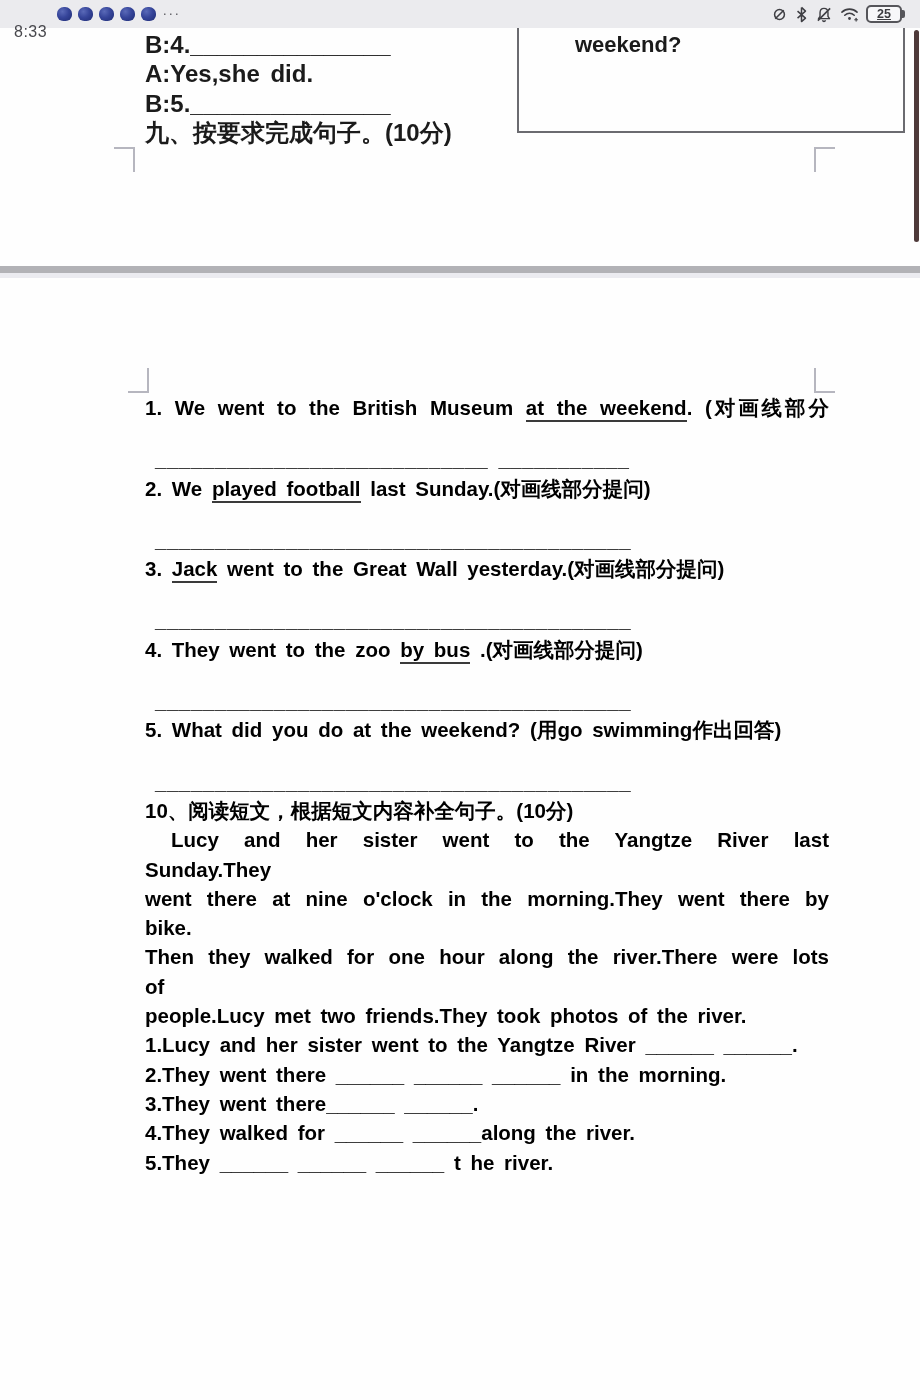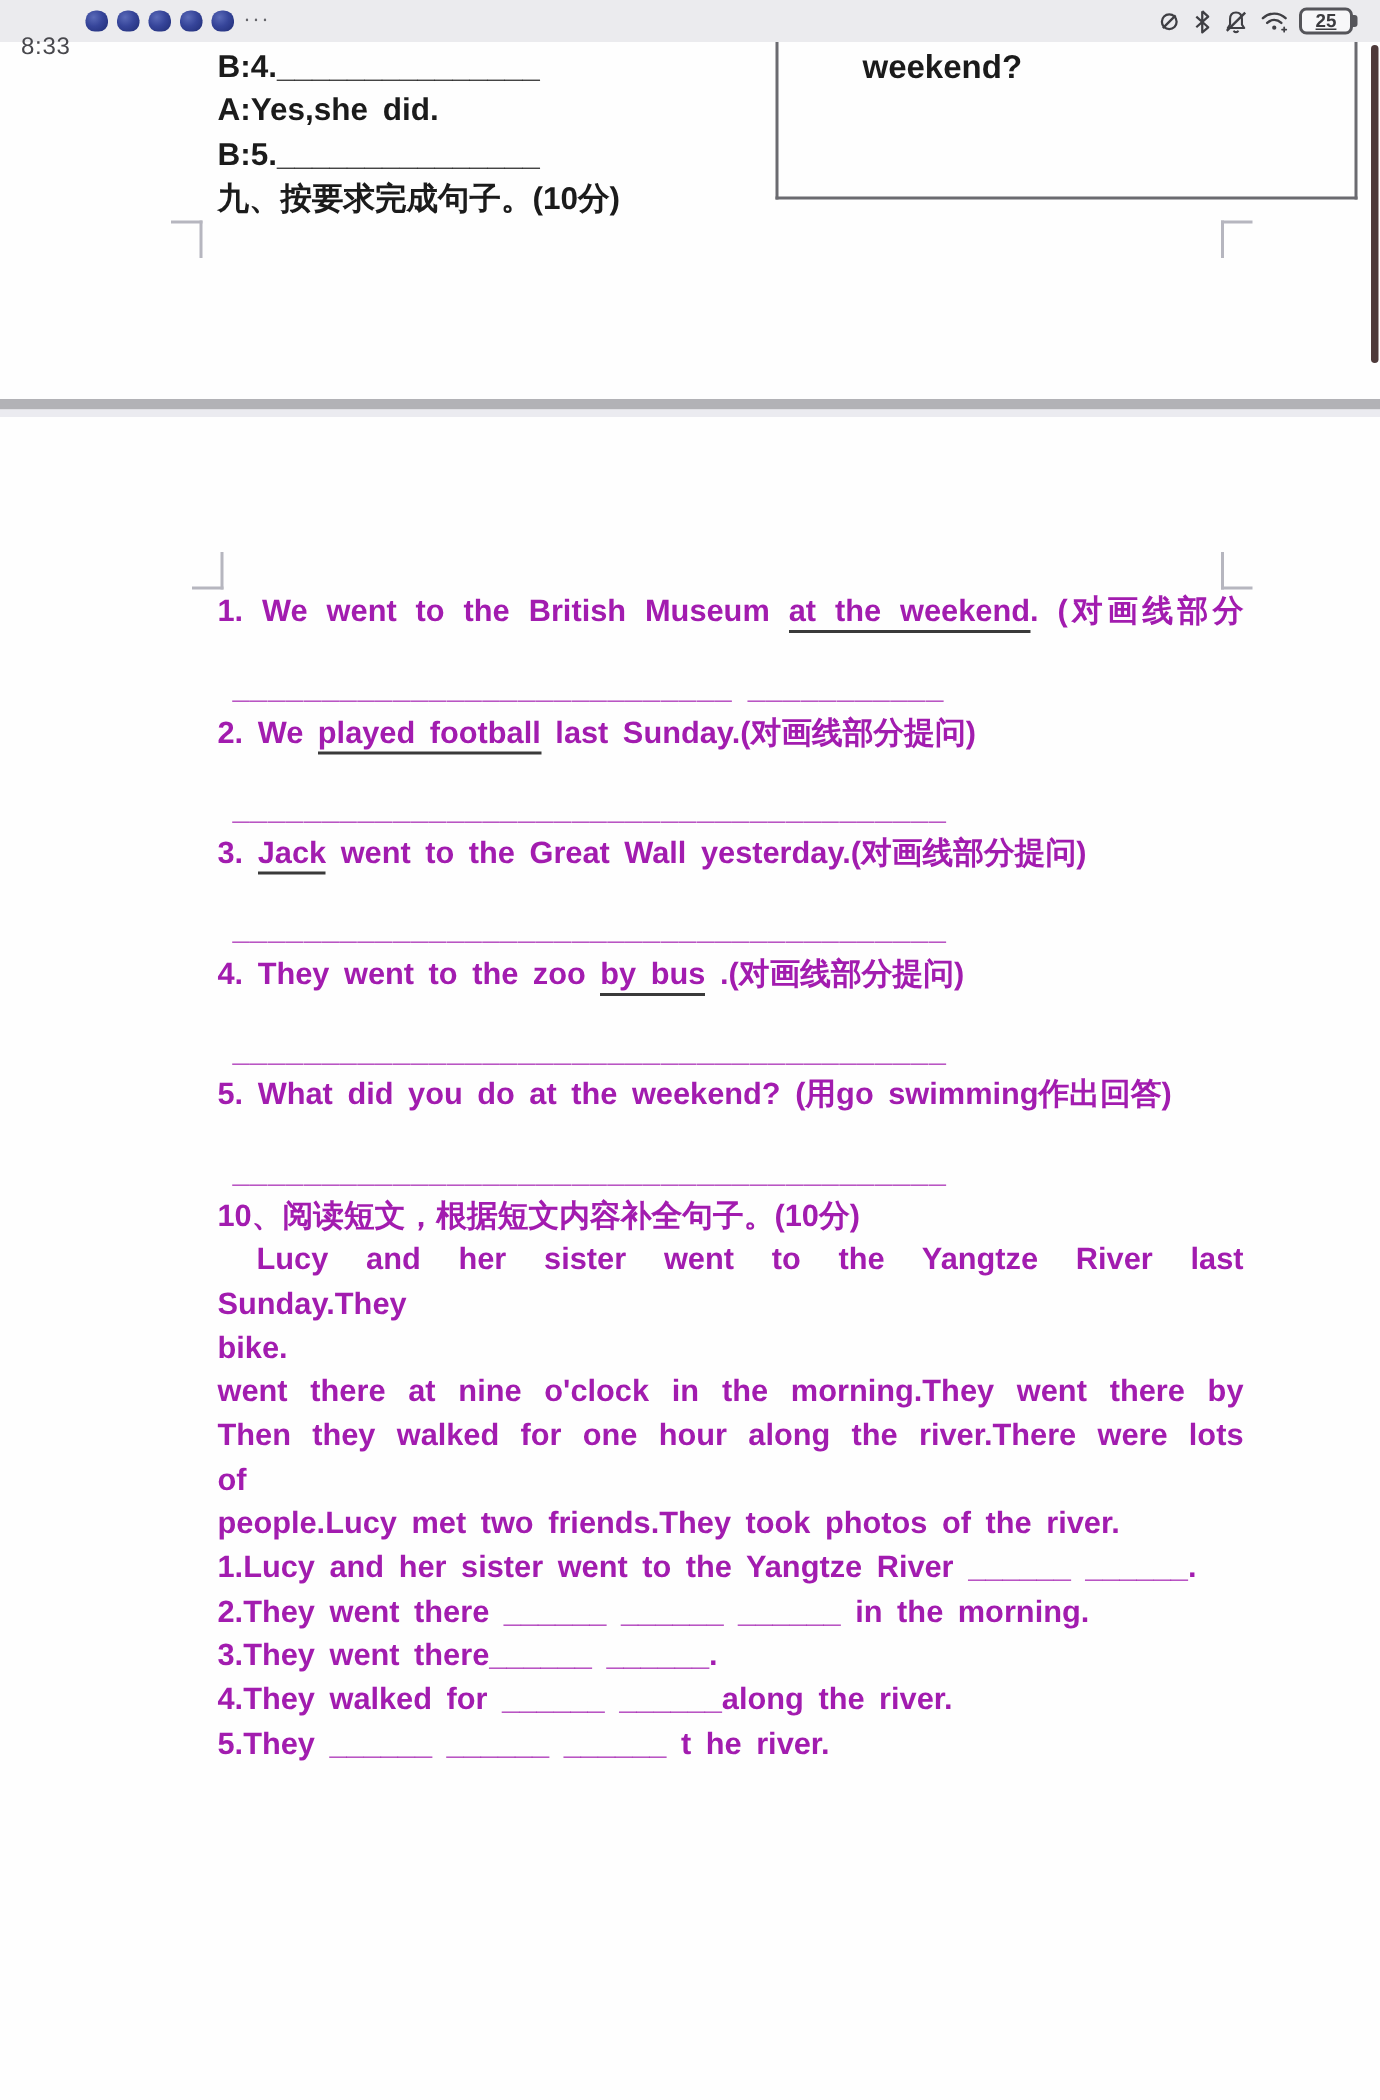--- a/index.html
+++ b/index.html
@@ -30,21 +30,21 @@
     display:flex; align-items:center; justify-content:center;
     font-size:12.5px; font-weight:bold; color:#3c3c40; margin-right:4px;text-decoration:underline;
   }
   .battery::after {
     content:""; position:absolute; right:-5px; top:3px;
     width:3px; height:8px; background:#55555a; border-radius:0 2px 2px 0;
   }
   .page1 { position:absolute; top:28px; left:0; width:920px; height:238px; background:#fefefe; }
   .p1-text {
     position:absolute; left:145px; top:2px;
-    font-size:21px; line-height:29.5px; font-weight:700; color:#1b1b1b;
+    font-size:24px; line-height:29.5px; font-weight:700; color:#1b1b1b;
     word-spacing:4px; white-space:nowrap;
   }
   .p1-box {
     position:absolute; left:517px; top:-2px; width:388px; height:107px;
     border:2px solid #6b6b70; border-top:none; box-sizing:border-box;
     background:#fefefe;
   }
   .p1-box-text { padding:6px 0 0 12px; font-size:22px; font-weight:700; color:#1b1b1b;margin-left:44px; }
   
   .mark { position:absolute; width:19px; height:23px; }
@@ -57,21 +57,21 @@
   .sep2 { position:absolute; top:273px; left:0; width:920px; height:5px; background:#ebebf0; }
   .page2 { position:absolute; top:278px; left:0; width:920px; height:1122px; background:#fefefe; }
   
   .scrollbar {
     position:absolute; right:1px; top:30px; width:5px; height:212px;
     background:#4e3a3a; border-radius:3px; z-index:30;
   }
   
   .content {
     position:absolute; left:145px; top:393px; width:684px;
-    font-size:20.5px; line-height:29.3px; font-weight:700; color:#a21caf;
+    font-size:20.5px; line-height:29.3px; font-weight:700; color:#000000;
     word-spacing:4px;
   }
   .ln { height:29.3px; white-space:nowrap; }
   .jl { text-align:justify; text-align-last:justify; white-space:normal; }
   .indent { padding-left:26px; }
   .blank { padding-left:10px; letter-spacing:0.5px;margin-top:22px; }
   .ul { border-bottom:2px solid #3a3a3a; padding-bottom:1px; }
 </style>
 </head>
 <body>
@@ -159,22 +159,22 @@
     <div class="ln"><span>4. They went to the zoo </span><span class="ul">by bus</span><span> .(对画线部分提问)</span></div>
     <div class="ln blank">________________________________________</div>
 
     <div class="ln">5. What did you do at the weekend? (用go swimming作出回答)</div>
     <div class="ln blank">________________________________________</div>
 
     <div class="ln">10、阅读短文，根据短文内容补全句子。(10分)</div>
 
     <div class="ln jl indent">Lucy and her sister went to the Yangtze River last</div>
     <div class="ln">Sunday.They</div>
+    <div class="ln jl">went there at nine o'clock in the morning.They went there by</div>
     <div class="ln">bike.</div>
-    <div class="ln jl">went there at nine o'clock in the morning.They went there by</div>
     <div class="ln jl">Then they walked for one hour along the river.There were lots</div>
     <div class="ln">of</div>
     <div class="ln">people.Lucy met two friends.They took photos of the river.</div>
 
     <div class="ln">1.Lucy and her sister went to the Yangtze River ______ ______.</div>
     <div class="ln">2.They went there ______ ______ ______ in the morning.</div>
     <div class="ln">3.They went there______ ______.</div>
     <div class="ln">4.They walked for ______ ______along the river.</div>
     <div class="ln">5.They ______ ______ ______ t he river.</div>
   </div>

